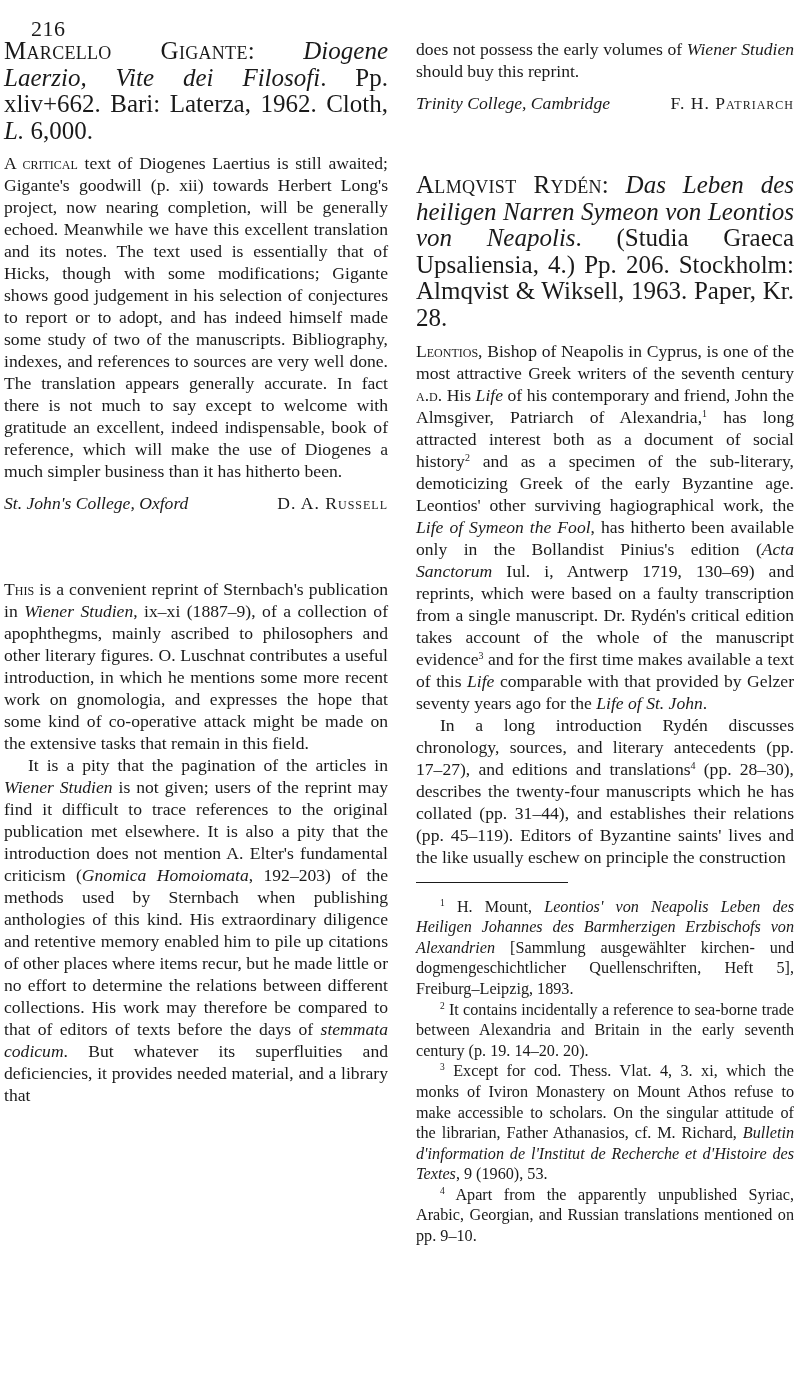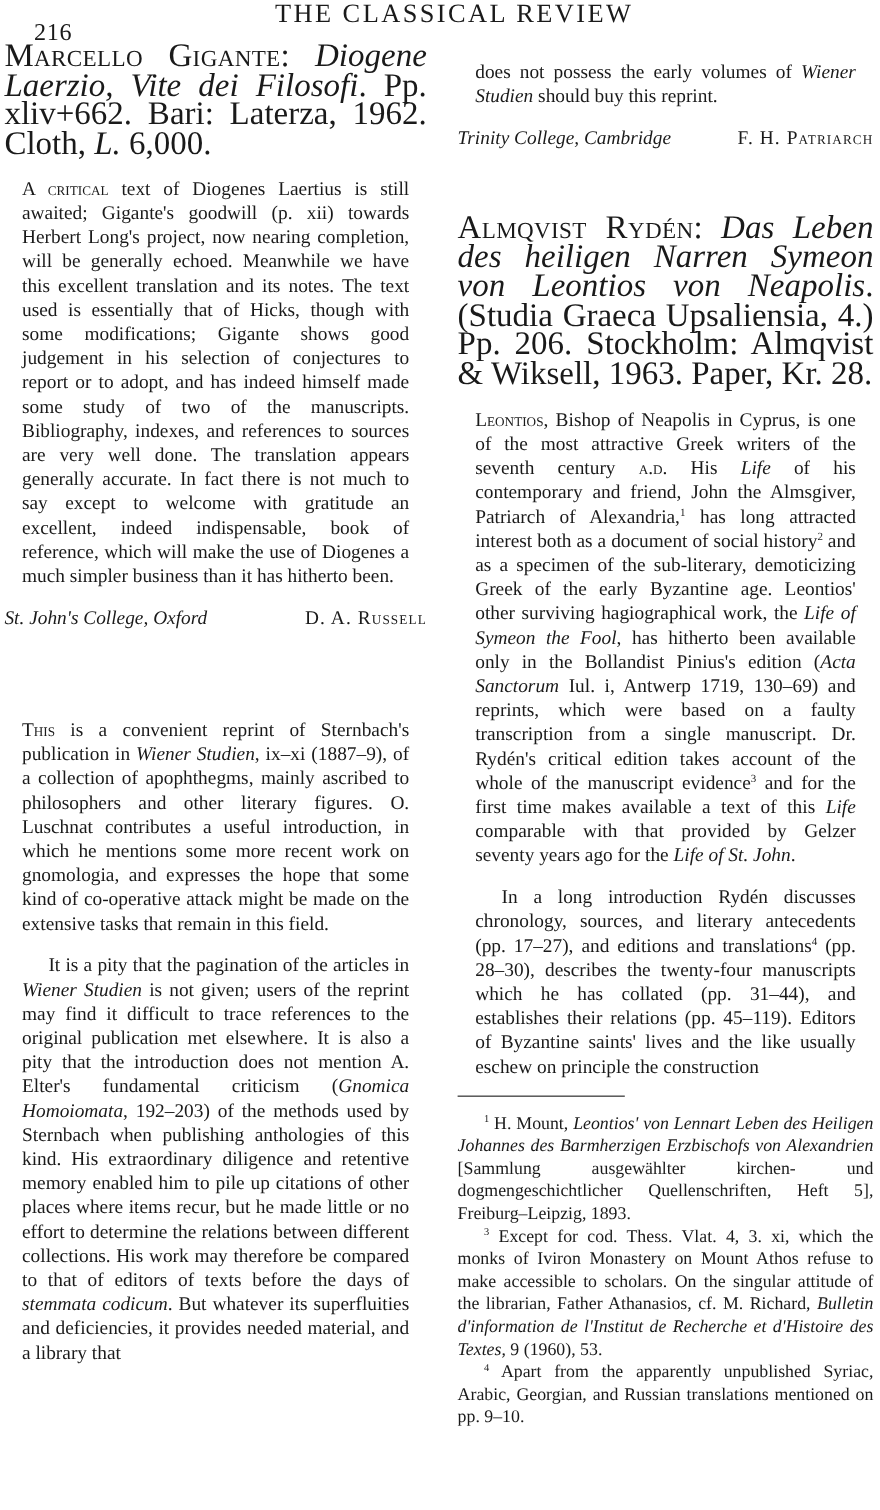--- a/index.html
+++ b/index.html
@@ -10,31 +10,31 @@
   }
   .header { position: absolute; top: 0; left: 0; width: 800px; height: 32px; }
   .page-number { position: absolute; left: 3px; top: 16px; font-size: 22px; letter-spacing: 0.5px; margin-left: 28px; }
   .running-title { position: absolute; left: 250px; top: 0px; font-size: 24px; letter-spacing: 2.2px; }
 
   .col { position: absolute; top: 38px; }
   .col-left { left: 4px; width: 384px; }
   .col-right { left: 416px; width: 378px; }
 
   .review-head {
-    font-size: 30px; line-height: 26.6px; text-align: justify;
+    font-size: 25px; line-height: 26.6px; text-align: justify;
     margin: 0 0 8px 0;
   }
   .review-head .author { font-variant: small-caps; letter-spacing: 0.3px; }
   .review-head i { font-style: italic; }
 
   .body-text {
     font-size: 17.6px; line-height: 22px; text-align: justify;
     margin: 0;
   }
-  .body-text p { margin: 16px; }
+  .body-text p { margin: 0; }
   .body-text p.indent { text-indent: 24px; font-family: Liberation Serif, serif; }
   .sc { font-variant: small-caps; }
   sup { font-size: 10px; vertical-align: 6px; line-height: 0; }
 
   .signature {
     font-size: 17.6px; line-height: 22px; margin-top: 10px;
     display: flex; justify-content: space-between;
   }
   .signature .inst { font-style: italic; }
   .signature .name { font-variant: small-caps; letter-spacing: 1px; }
@@ -45,21 +45,20 @@
   .footnote-rule { width: 152px; height: 0; border-top: 1.5px solid #1a1a1a; margin: 14px 0 14px 0; }
   .footnotes { font-size: 16.2px; line-height: 20.6px; text-align: justify; }
   .footnotes p { margin: 0; text-indent: 24px; }
   .footnotes sup { font-size: 9.5px; }
 </style>
 </head>
 <body>
 
 <div class="header">
   <span class="page-number">216</span>
-  <span class="running-title">THE CLASSICAL REVIEW</span>
 </div>
 
 <div class="col col-left">
 
   <div class="review">
     <div class="review-head">
       <span class="author">Marcello Gigante</span>:
       <i>Diogene Laerzio, Vite dei Filosofi</i><span>. Pp. xliv+662. Bari: Laterza, 1962. Cloth, </span><i>L.</i><span> 6,000.</span>
     </div>
     <div class="body-text">
@@ -98,18 +97,19 @@
       <i>Das Leben des heiligen Narren Symeon von Leontios von Neapolis</i><span>. (Studia Graeca Upsaliensia, 4.) Pp. 206. Stockholm: Almqvist &amp; Wiksell, 1963. Paper, Kr. 28.</span>
     </div>
     <div class="body-text">
       <p><span class="sc">Leontios</span><span>, Bishop of Neapolis in Cyprus, is one of the most attractive Greek writers of the seventh century </span><span class="sc">a.d.</span><span> His </span><i>Life</i><span> of his contemporary and friend, John the Almsgiver, Patriarch of Alexandria,</span><sup>1</sup><span> has long attracted interest both as a document of social history</span><sup>2</sup><span> and as a specimen of the sub-literary, demoticizing Greek of the early Byzantine age. Leontios' other surviving hagiographical work, the </span><i>Life of Symeon the Fool</i><span>, has hitherto been available only in the Bollandist Pinius's edition (</span><i>Acta Sanctorum</i><span> Iul. i, Antwerp 1719, 130–69) and reprints, which were based on a faulty transcription from a single manuscript. Dr. Rydén's critical edition takes account of the whole of the manuscript evidence</span><sup>3</sup><span> and for the first time makes available a text of this </span><i>Life</i><span> comparable with that provided by Gelzer seventy years ago for the </span><i>Life of St. John</i><span>.</span></p>
       <p class="indent"><span>In a long introduction Rydén discusses chronology, sources, and literary antecedents (pp. 17–27), and editions and translations</span><sup>4</sup><span> (pp. 28–30), describes the twenty-four manuscripts which he has collated (pp. 31–44), and establishes their relations (pp. 45–119). Editors of Byzantine saints' lives and the like usually eschew on principle the construction</span></p>
     </div>
 
     <div class="footnote-rule"></div>
 
     <div class="footnotes">
-      <p><sup>1</sup><span> H. Mount, </span><i>Leontios' von Lennart Leben des Heiligen Johannes des Barmherzigen Erzbischofs von Alexandrien</i><span> [Sammlung ausgewählter kirchen- und dogmengeschichtlicher Quellenschriften, Heft 5], Freiburg–Leipzig, 1893.</span></p>
+      <p><sup>1</sup><span> H. Mount, </span><i>Leontios' von Neapolis Leben des Heiligen Johannes des Barmherzigen Erzbischofs von Alexandrien</i><span> [Sammlung ausgewählter kirchen- und dogmengeschichtlicher Quellenschriften, Heft 5], Freiburg–Leipzig, 1893.</span></p>
+      <p><sup>2</sup><span> It contains incidentally a reference to sea-borne trade between Alexandria and Britain in the early seventh century (p. 19. 14–20. 20).</span></p>
       <p><sup>3</sup><span> Except for cod. Thess. Vlat. 4, 3. xi, which the monks of Iviron Monastery on Mount Athos refuse to make accessible to scholars. On the singular attitude of the librarian, Father Athanasios, cf. M. Richard, </span><i>Bulletin d'information de l'Institut de Recherche et d'Histoire des Textes</i><span>, 9 (1960), 53.</span></p>
       <p><sup>4</sup><span> Apart from the apparently unpublished Syriac, Arabic, Georgian, and Russian translations mentioned on pp. 9–10.</span></p>
     </div>
   </div>
 </div>
 
 </body></html>

